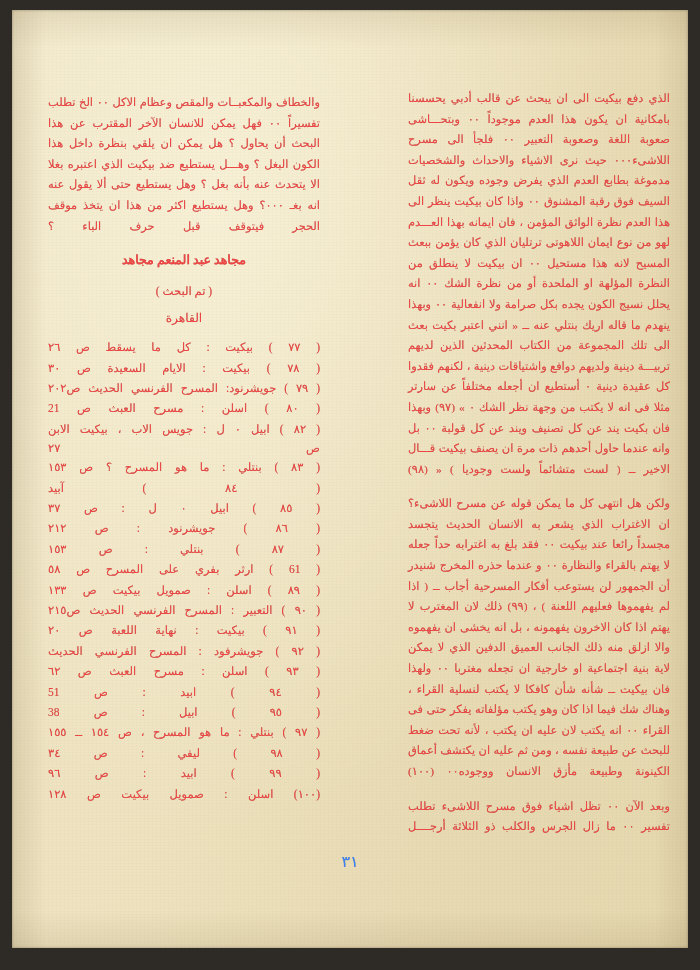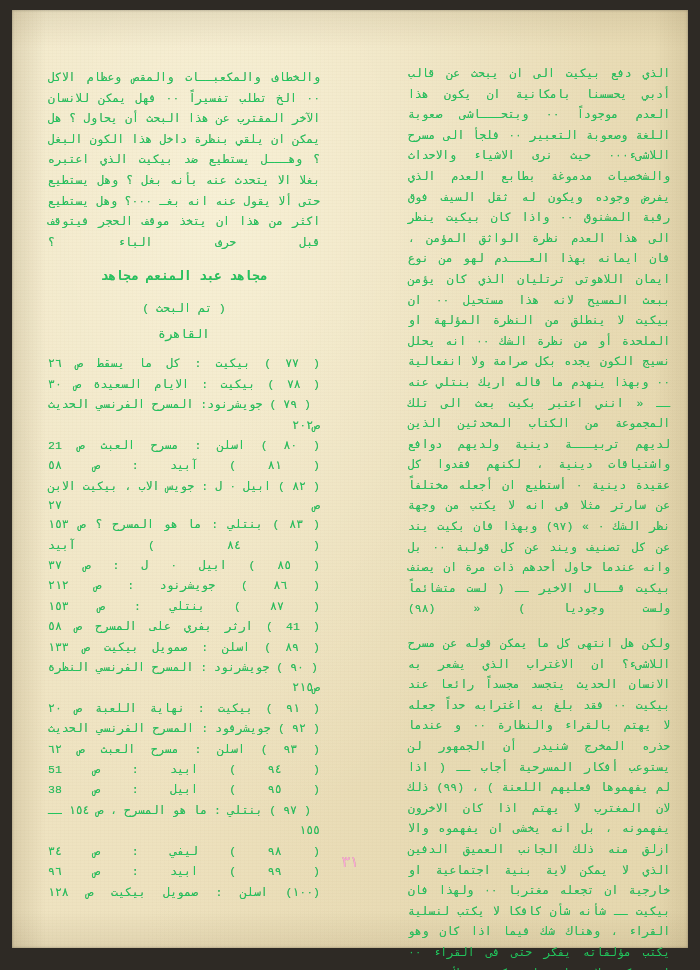--- a/index.html
+++ b/index.html
@@ -58,24 +58,25 @@
 
   .content-layer {
     position: absolute;
     inset: 0;
     z-index: 3;
   }
 
   
   .col {
     position: absolute;
-    color: #22c55e;
-    font-family: Liberation Mono, monospace;
+    color: #ef4444;
+    font-family: Liberation Serif, serif;
     text-align: justify;
     text-align-last: justify;
+    margin-top: 24px;
   }
 
   .col-right {
     right: 30px;
     top: 64px;
     width: 262px;
   }
   .col-left {
     left: 48px;
     top: 68px;
@@ -151,21 +152,21 @@
   }
 
   
   .folio {
     position: absolute;
     top: 852px;
     left: 0;
     right: 0;
     text-align: center;
     font-size: 16px;
-    color: #f9a8d4;
+    color: #3b82f6;
     letter-spacing: 1px;
   }
 
   
   .content-layer {
     text-shadow: 0 0 0.6px rgba(40,30,10,0.35);
   }
 </style>
 </head>
 <body>
@@ -185,31 +186,30 @@
   <div class="col col-left">
     <p class="para">والخطاف والمكعبــات والمقص وعظام الاكل ٠٠ الخ تطلب تفسيراً ٠٠ فهل يمكن للانسان الآخر المقترب عن هذا البحث أن يحاول ؟ هل يمكن ان يلقي بنظرة داخل هذا الكون البغل ؟ وهـــل يستطيع ضد بيكيت الذي اعتبره بغلا الا يتحدث عنه بأنه بغل ؟ وهل يستطيع حتى ألا يقول عنه انه بغـ ٠٠٠؟ وهل يستطيع اكثر من هذا ان يتخذ موقف الحجر فيتوقف قبل حرف الباء ؟</p>
     <div class="center-line author">مجاهد عبد المنعم مجاهد</div>
     <div class="center-line end-mark">( تم البحث )</div>
     <div class="center-line city">القاهرة</div>
     <ul class="ref-list" id="ref-list">
         <li class="ref-item"><span class="ref-num">( ٧٧ )</span><span class="ref-text"> بيكيت : كل ما يسقط ص ٢٦</span></li>
         <li class="ref-item"><span class="ref-num">( ٧٨ )</span><span class="ref-text"> بيكيت : الايام السعيدة ص ٣٠</span></li>
         <li class="ref-item"><span class="ref-num">( ٧٩ )</span><span class="ref-text"> جويشرنود: المسرح الفرنسي الحديث ص٢٠٢</span></li>
         <li class="ref-item"><span class="ref-num">( ٨٠ )</span><span class="ref-text"> اسلن : مسرح العبث ص 21</span></li>
-        <li class="ref-item"><span class="ref-num">( ٨١ )</span><span class="ref-text"> آبيد : ص ٥٨</span></li>
         <li class="ref-item two-line"><span class="ref-num">( ٨٢ )</span><span class="ref-text"> ابيل ٠ ل : جويس الاب ، بيكيت الابن</span></li>
         <li class="ref-cont">ص ٢٧</li>
         <li class="ref-item"><span class="ref-num">( ٨٣ )</span><span class="ref-text"> بنتلي : ما هو المسرح ؟ ص ١٥٣</span></li>
         <li class="ref-item"><span class="ref-num">( ٨٤ )</span><span class="ref-text"> آبيد</span></li>
         <li class="ref-item"><span class="ref-num">( ٨٥ )</span><span class="ref-text"> ابيل ٠ ل : ص ٣٧</span></li>
         <li class="ref-item"><span class="ref-num">( ٨٦ )</span><span class="ref-text"> جويشرنود : ص ٢١٢</span></li>
         <li class="ref-item"><span class="ref-num">( ٨٧ )</span><span class="ref-text"> بنتلي : ص ١٥٣</span></li>
-        <li class="ref-item"><span class="ref-num">( 41 )</span><span class="ref-text"> ارثر بفري على المسرح ص ٥٨</span></li>
+        <li class="ref-item"><span class="ref-num">( 61 )</span><span class="ref-text"> ارثر بفري على المسرح ص ٥٨</span></li>
         <li class="ref-item"><span class="ref-num">( ٨٩ )</span><span class="ref-text"> اسلن : صمويل بيكيت ص ١٣٣</span></li>
-        <li class="ref-item"><span class="ref-num">( ٩٠ )</span><span class="ref-text"> جويشرنود : المسرح الفرنسي النظرة ص٢١٥</span></li>
+        <li class="ref-item"><span class="ref-num">( ٩٠ )</span><span class="ref-text"> التعبير : المسرح الفرنسي الحديث ص٢١٥</span></li>
         <li class="ref-item"><span class="ref-num">( ٩١ )</span><span class="ref-text"> بيكيت : نهاية اللعبة ص ٢٠</span></li>
         <li class="ref-item"><span class="ref-num">( ٩٢ )</span><span class="ref-text"> جويشرفود : المسرح الفرنسي الحديث</span></li>
         <li class="ref-item"><span class="ref-num">( ٩٣ )</span><span class="ref-text"> اسلن : مسرح العبث ص ٦٢</span></li>
         <li class="ref-item"><span class="ref-num">( ٩٤ )</span><span class="ref-text"> ابيد : ص 51</span></li>
         <li class="ref-item"><span class="ref-num">( ٩٥ )</span><span class="ref-text"> ابيل : ص 38</span></li>
         <li class="ref-item"><span class="ref-num">( ٩٧ )</span><span class="ref-text"> بنتلي : ما هو المسرح ، ص ١٥٤ ــ ١٥٥</span></li>
         <li class="ref-item"><span class="ref-num">( ٩٨ )</span><span class="ref-text"> ليفي : ص ٣٤</span></li>
         <li class="ref-item"><span class="ref-num">( ٩٩ )</span><span class="ref-text"> ابيد : ص ٩٦</span></li>
         <li class="ref-item"><span class="ref-num">(١٠٠)</span><span class="ref-text"> اسلن : صمويل بيكيت ص ١٢٨</span></li>
       </ul>

